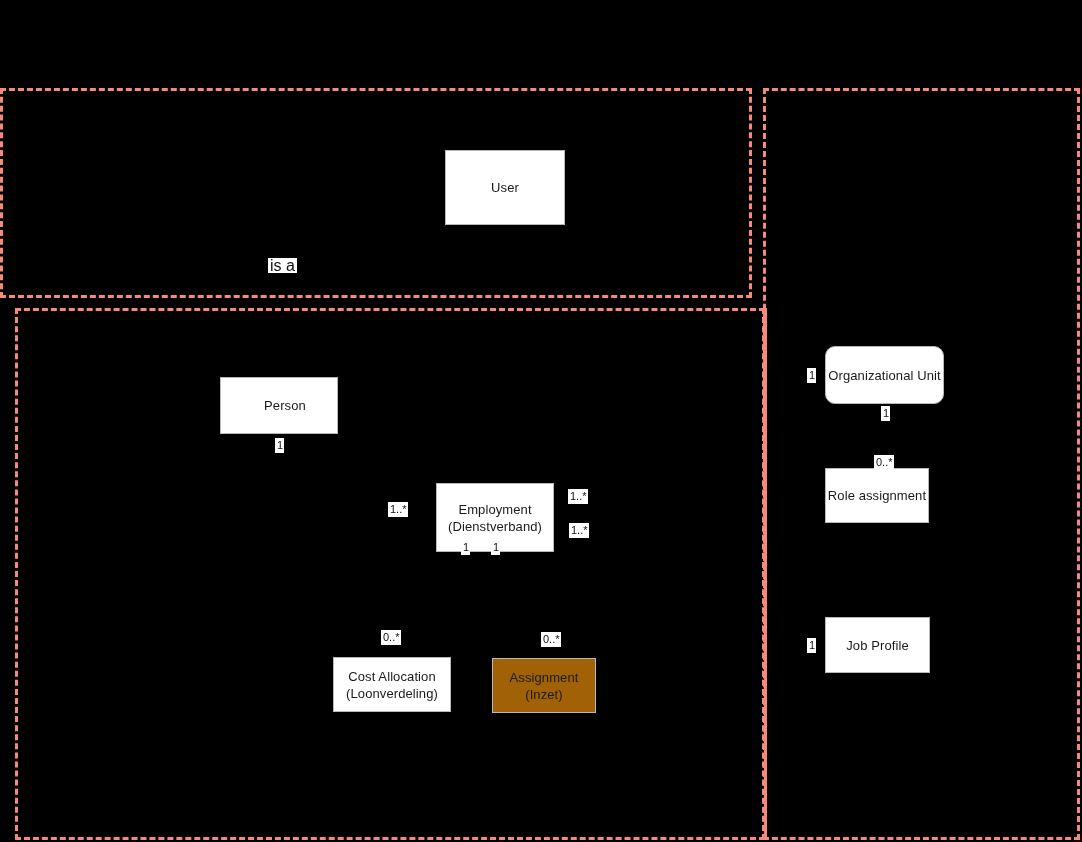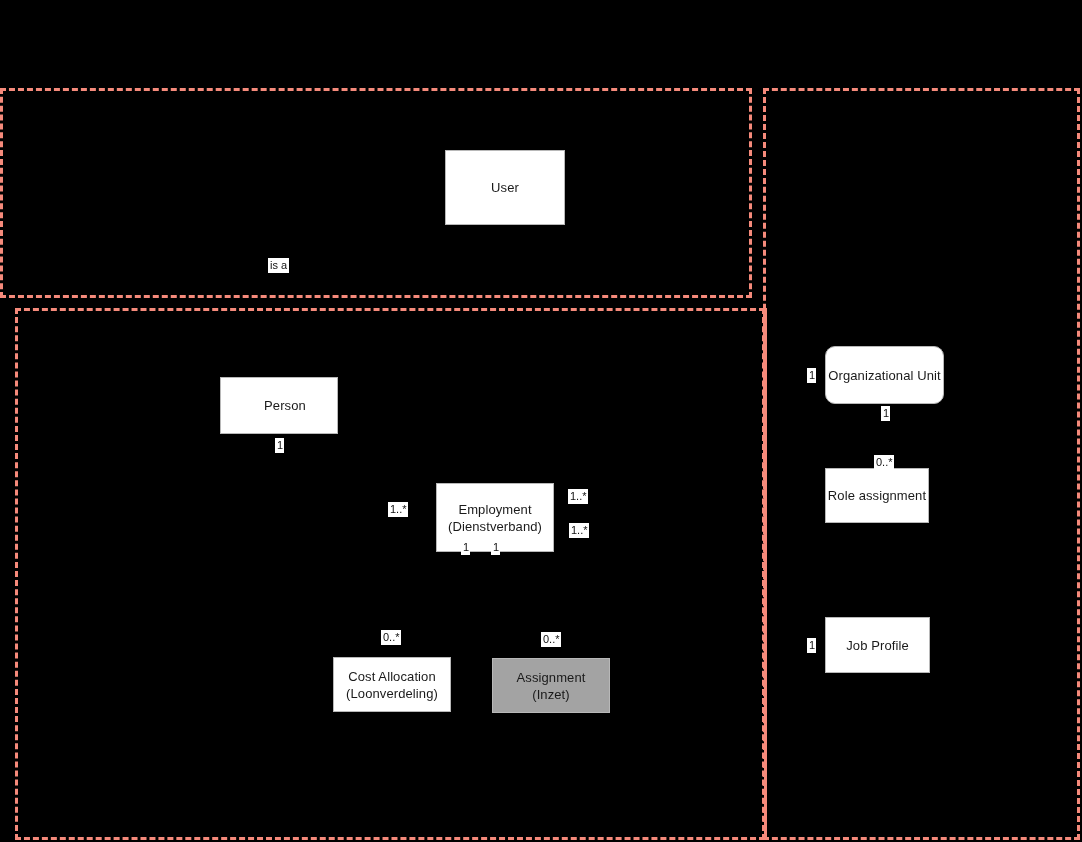--- a/index.html
+++ b/index.html
@@ -56,21 +56,21 @@
     font-size: 11px;
     line-height: 13px;
     padding: 1px 1px 1px 2px;
     white-space: nowrap;
     box-sizing: border-box;
   }
   .edge-label {
     position: absolute;
     background: #ffffff;
     color: #111111;
-    font-size: 11px;
+    font-size: 16px;
     line-height: 13px;
     padding: 1px 2px;
     white-space: nowrap;
     box-sizing: border-box;
   }
 </style>
 </head>
 <body>
 
 <div id="canvas">
@@ -88,21 +88,21 @@
     <span class="node-label">Person</span>
   </div>
   <div class="node" id="node-2" style="left: 436px; top: 483px; width: 118px; height: 69px; background: rgb(255, 255, 255); border-color: rgb(184, 184, 184);">
     <span class="node-label">Employment
 (Dienstverband)</span>
   </div>
   <div class="node" id="node-3" style="left: 333px; top: 657px; width: 118px; height: 55px; background: rgb(255, 255, 255); border-color: rgb(184, 184, 184);">
     <span class="node-label">Cost Allocation
 (Loonverdeling)</span>
   </div>
-  <div class="node" id="node-4" style="left: 492px; top: 658px; width: 118px; height: 55px; background: #a3a3a3; border-color: rgb(184, 184, 184);">
+  <div class="node" id="node-4" style="left: 492px; top: 658px; width: 104px; height: 55px; background: #a16207; border-color: rgb(184, 184, 184);">
     <span class="node-label">Assignment
 (Inzet)</span>
   </div>
   <div class="node" id="node-5" style="left: 825px; top: 346px; width: 119px; height: 58px; background: rgb(255, 255, 255); border-color: rgb(184, 184, 184); border-radius: 10px;">
     <span class="node-label">Organizational Unit</span>
   </div>
   <div class="node" id="node-6" style="left: 825px; top: 468px; width: 104px; height: 55px; background: rgb(255, 255, 255); border-color: rgb(184, 184, 184);">
     <span class="node-label">Role assignment</span>
   </div>
   <div class="node" id="node-7" style="left: 825px; top: 617px; width: 105px; height: 56px; background: rgb(255, 255, 255); border-color: rgb(184, 184, 184);">

